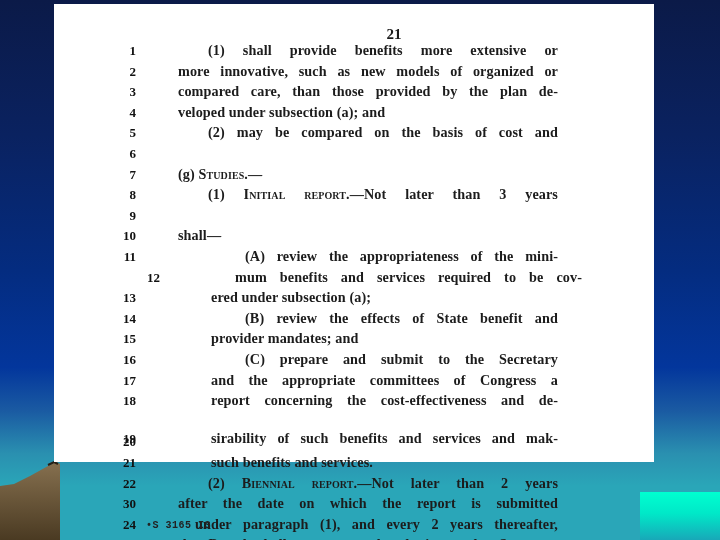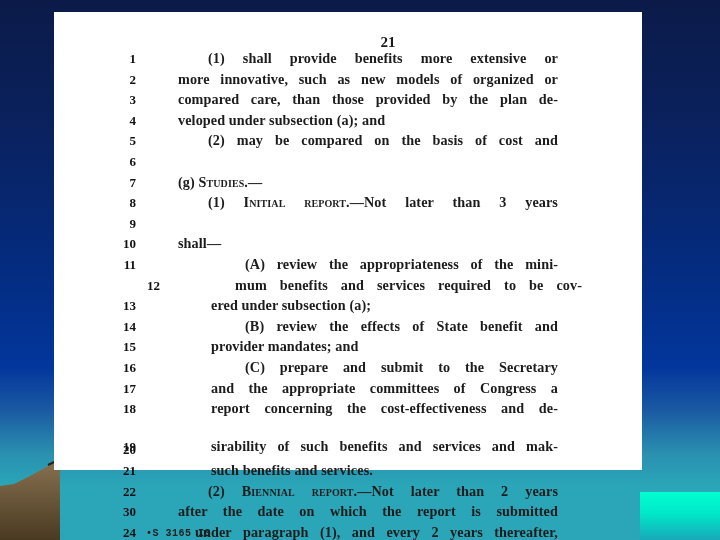--- a/index.html
+++ b/index.html
@@ -33,24 +33,25 @@
       position: absolute;
       right: 0;
       top: 492px;
       width: 80px;
       height: 48px;
       background: linear-gradient(to bottom, #00ffd0 0%, #00e8c8 45%, #18a8b8 100%);
     }
     .page {
       position: absolute;
       left: 54px;
-      top: 12px;
+      top: 4px;
       width: 588px;
       height: 458px;
       background: #ffffff;
+      padding-left: 12px;
     }
     .page-number {
       position: absolute;
       left: 0;
       width: 100%;
       top: 22px;
       text-align: center;
       font-weight: bold;
       font-size: 15px;
       color: #1a1a1a;

